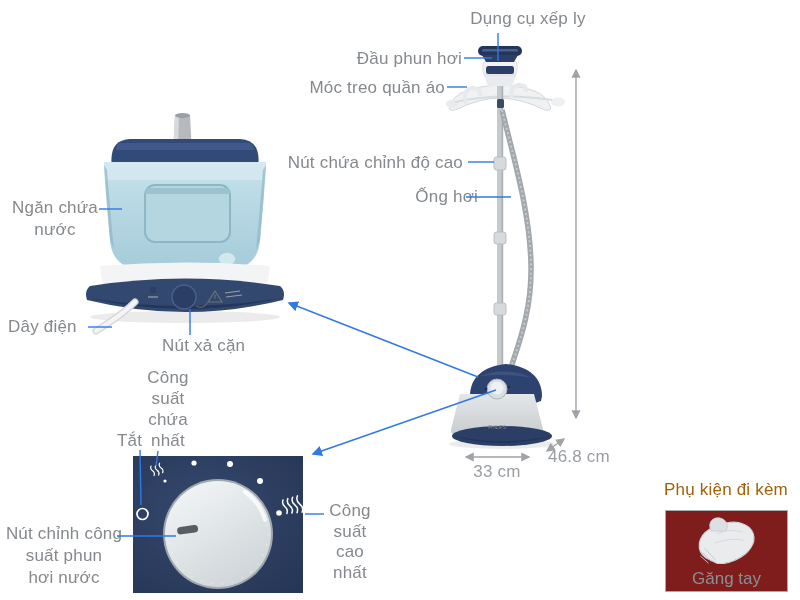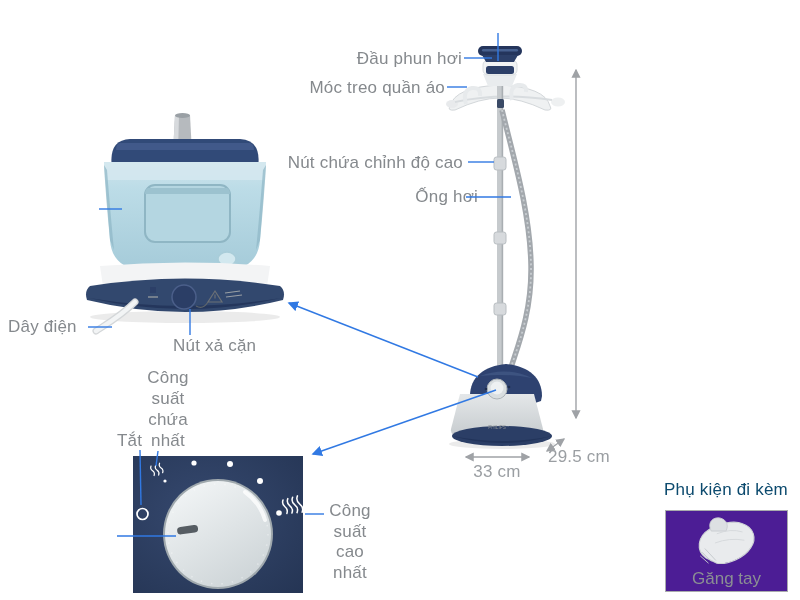--- a/index.html
+++ b/index.html
@@ -8,21 +8,21 @@
   .lbl{position:absolute;color:#85898d;font-size:17px;line-height:22px;letter-spacing:.2px;
        white-space:nowrap;}
   .lbl.center{transform:translateX(-50%);text-align:center;}
   .lbl.right{text-align:right;}
   .lbl .ln{display:block;}
   .dim{color:#9a9ea2;}
   svg{position:absolute;display:block;}
   #overlay{left:0;top:0;z-index:6;pointer-events:none;}
   .img{z-index:2;}
   #glovebox{position:absolute;left:665px;top:510px;width:121px;height:80px;
-            border:1px solid #a9abad;background:#4c1d95;z-index:2;}
+            border:1px solid #a9abad;background:#7f1d1d;z-index:2;}
   #glovebox .glove-label{position:absolute;left:50%;transform:translateX(-50%);bottom:2px;
             color:#8b8f93;font-size:17px;white-space:nowrap;}
 </style>
 </head>
 <body>
 
 <div id="stage">
 
   <svg class="img" style="left:400px;top:40px" width="200" height="420" viewBox="0 0 200 420">
     <defs>
@@ -218,46 +218,54 @@
       <line x1="478" y1="377" x2="289" y2="303" marker-end="url(#ab)"></line>
       <line x1="496" y1="390" x2="313" y2="454" marker-end="url(#ab)"></line>
     </g>
     <g stroke="#9fa2a6" stroke-width="1.4" fill="none">
       <line x1="576" y1="70" x2="576" y2="418" marker-start="url(#ag)" marker-end="url(#ag)"></line>
       <line x1="466" y1="457" x2="529" y2="457" marker-start="url(#ag)" marker-end="url(#ag)"></line>
       <line x1="547" y1="451" x2="564" y2="439" marker-start="url(#ag)" marker-end="url(#ag)"></line>
     </g>
   </svg>
 
+  <div class="lbl center" style="left:528px;top:8px">Dụng cụ xếp ly</div>
   <div class="lbl right" style="right:338px;top:48px">Đầu phun hơi</div>
   <div class="lbl right" style="right:355px;top:77px">Móc treo quần áo</div>
   <div class="lbl right" style="right:337px;top:152px">Nút chứa chỉnh độ cao</div>
   <div class="lbl right" style="right:322px;top:186px">Ống hơi</div>
 
 
+  <div class="lbl center" style="left:55px;top:197px">
+    <span class="ln">Ngăn chứa</span>
+    <span class="ln">nước</span>
+  </div>
 
   <div class="lbl" style="left:8px;top:316px">Dây điện</div>
-  <div class="lbl" style="left:173px;top:335px">Nút xả cặn</div>
+  <div class="lbl" style="left:162px;top:335px">Nút xả cặn</div>
 
   <div class="lbl center" style="left:168px;top:367px;line-height:21px">
     <span class="ln">Công</span>
     <span class="ln">suất</span>
     <span class="ln">chứa</span>
     <span class="ln">nhất</span>
   </div>
   <div class="lbl" style="left:117px;top:430px">Tắt</div>
 
   <div class="lbl center" style="left:64px;top:523px">
+    <span class="ln">Nút chỉnh công</span>
+    <span class="ln">suất phun</span>
+    <span class="ln">hơi nước</span>
   </div>
 
   <div class="lbl center" style="left:350px;top:501px;line-height:20.5px">
     <span class="ln">Công</span>
     <span class="ln">suất</span>
     <span class="ln">cao</span>
     <span class="ln">nhất</span>
   </div>
 
   <div class="lbl dim center" style="left:497px;top:461px">33 cm</div>
-  <div class="lbl dim" style="left:548px;top:446px">29.5 cm</div>
-
-  <div class="lbl center" style="left:726px;top:479px;color:#0c4a6e">Phụ kiện đi kèm</div>
+  <div class="lbl dim" style="left:548px;top:446px">46.8 cm</div>
+
+  <div class="lbl center" style="left:726px;top:479px;color:#a16207">Phụ kiện đi kèm</div>
 
 </div>
 
 </body></html>

